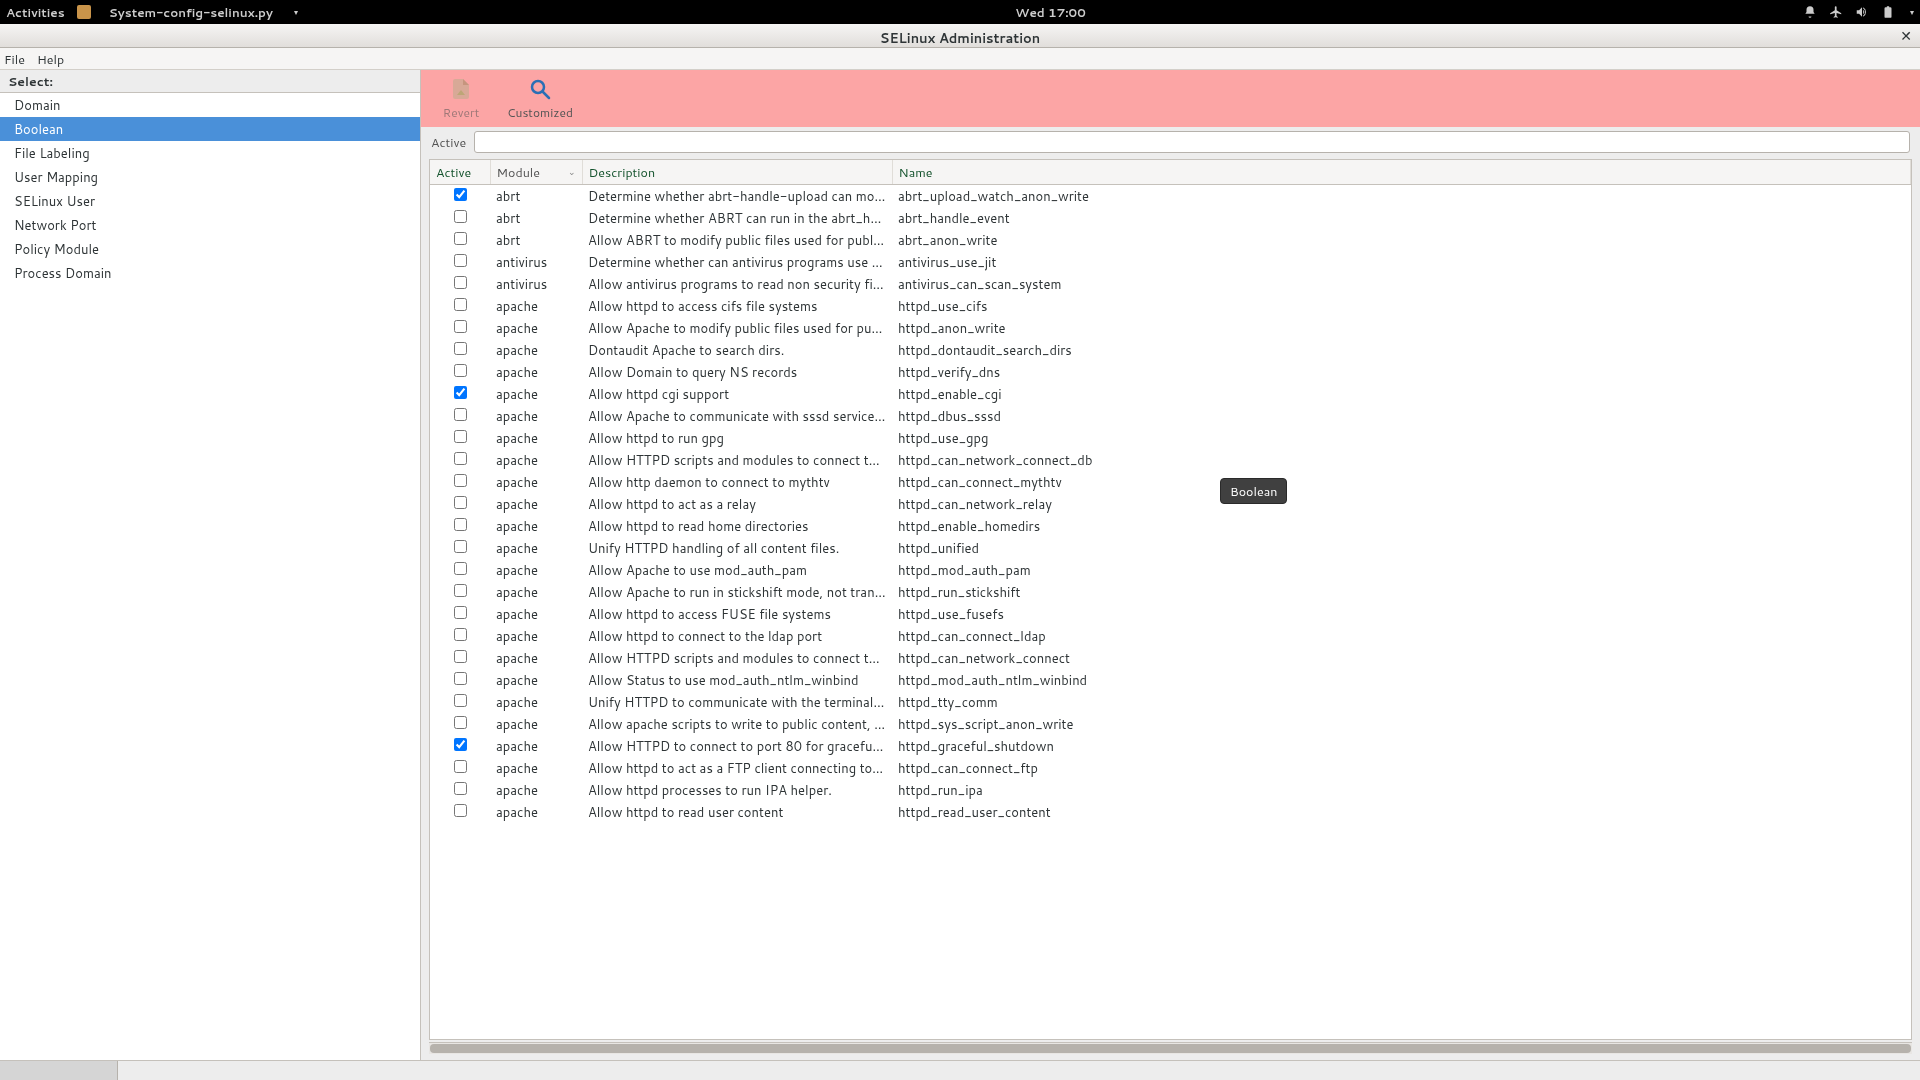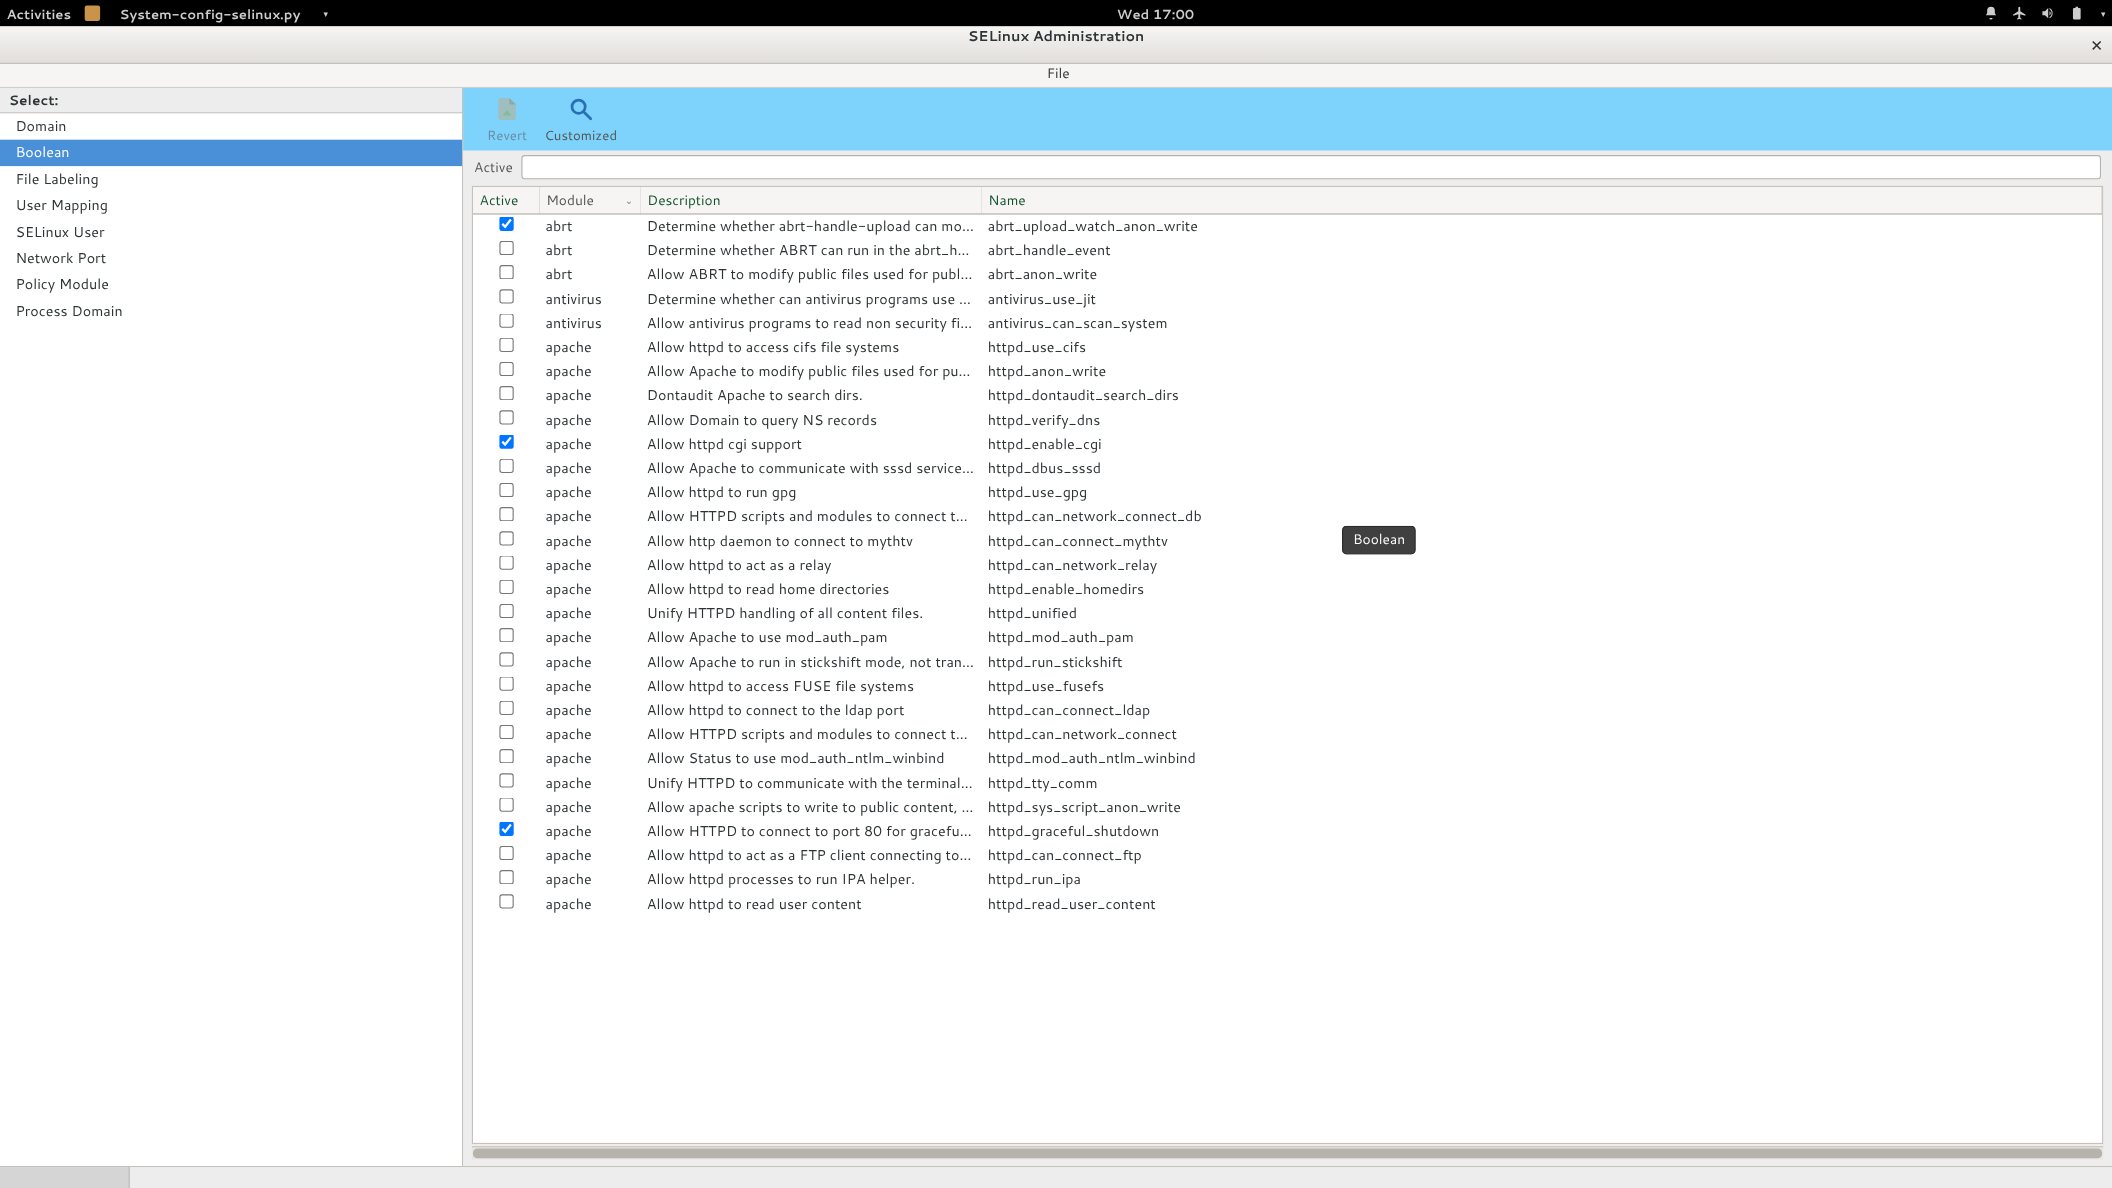--- a/index.html
+++ b/index.html
@@ -34,23 +34,23 @@
   width: 14px; height: 14px; background: #c9944a; border-radius: 2px;
   display: inline-block; position: relative;
 }
 .topbar .caret { font-size: 8px; margin-left: 3px; }
 .topbar svg { width: 14px; height: 14px; fill: #ccc; }
 
 
 .titlebar {
   background: linear-gradient(#f6f5f4, #e1dedb);
   border-bottom: 1px solid #b6b2ac;
-  height: 34px;
-  display: flex;
-  align-items: flex-start;
+  height: 24px;
+  display: flex;
+  align-items: flex-end;
   justify-content: center;
   position: relative;
   font-weight: bold;
   font-size: 13px;
   color: #2e3436;
 }
 .titlebar .close-btn {
   position: absolute; right: 8px; top: 50%; transform: translateY(-50%);
   font-size: 14px; cursor: pointer; color: #2e3436;
 }
@@ -58,21 +58,20 @@
 
 .menubar {
   background: #f6f5f4;
   border-bottom: 1px solid #d3cfc9;
   height: 22px;
   display: flex;
   align-items: center;
   padding-left: 4px;
   gap: 12px;
   font-size: 12.5px;
-  flex-direction: column;
 }
 .menubar span { cursor: pointer; }
 
 
 .app-body {
   flex: 1;
   display: flex;
   min-height: 0;
   background: #ededed;
 }
@@ -115,22 +114,22 @@
   flex-direction: column;
   background: #ededed;
   min-width: 0;
 }
 
 
 .toolbar {
   display: flex;
   align-items: center;
   padding: 6px 12px;
-  gap: 6px;
-  background: #7dd3fc;
+  gap: 18px;
+  background: #fca5a5;
 }
 .toolbtn {
   display: flex;
   flex-direction: column;
   align-items: center;
   gap: 2px;
   font-size: 12px;
   color: #555;
   cursor: pointer;
   min-width: 56px;

